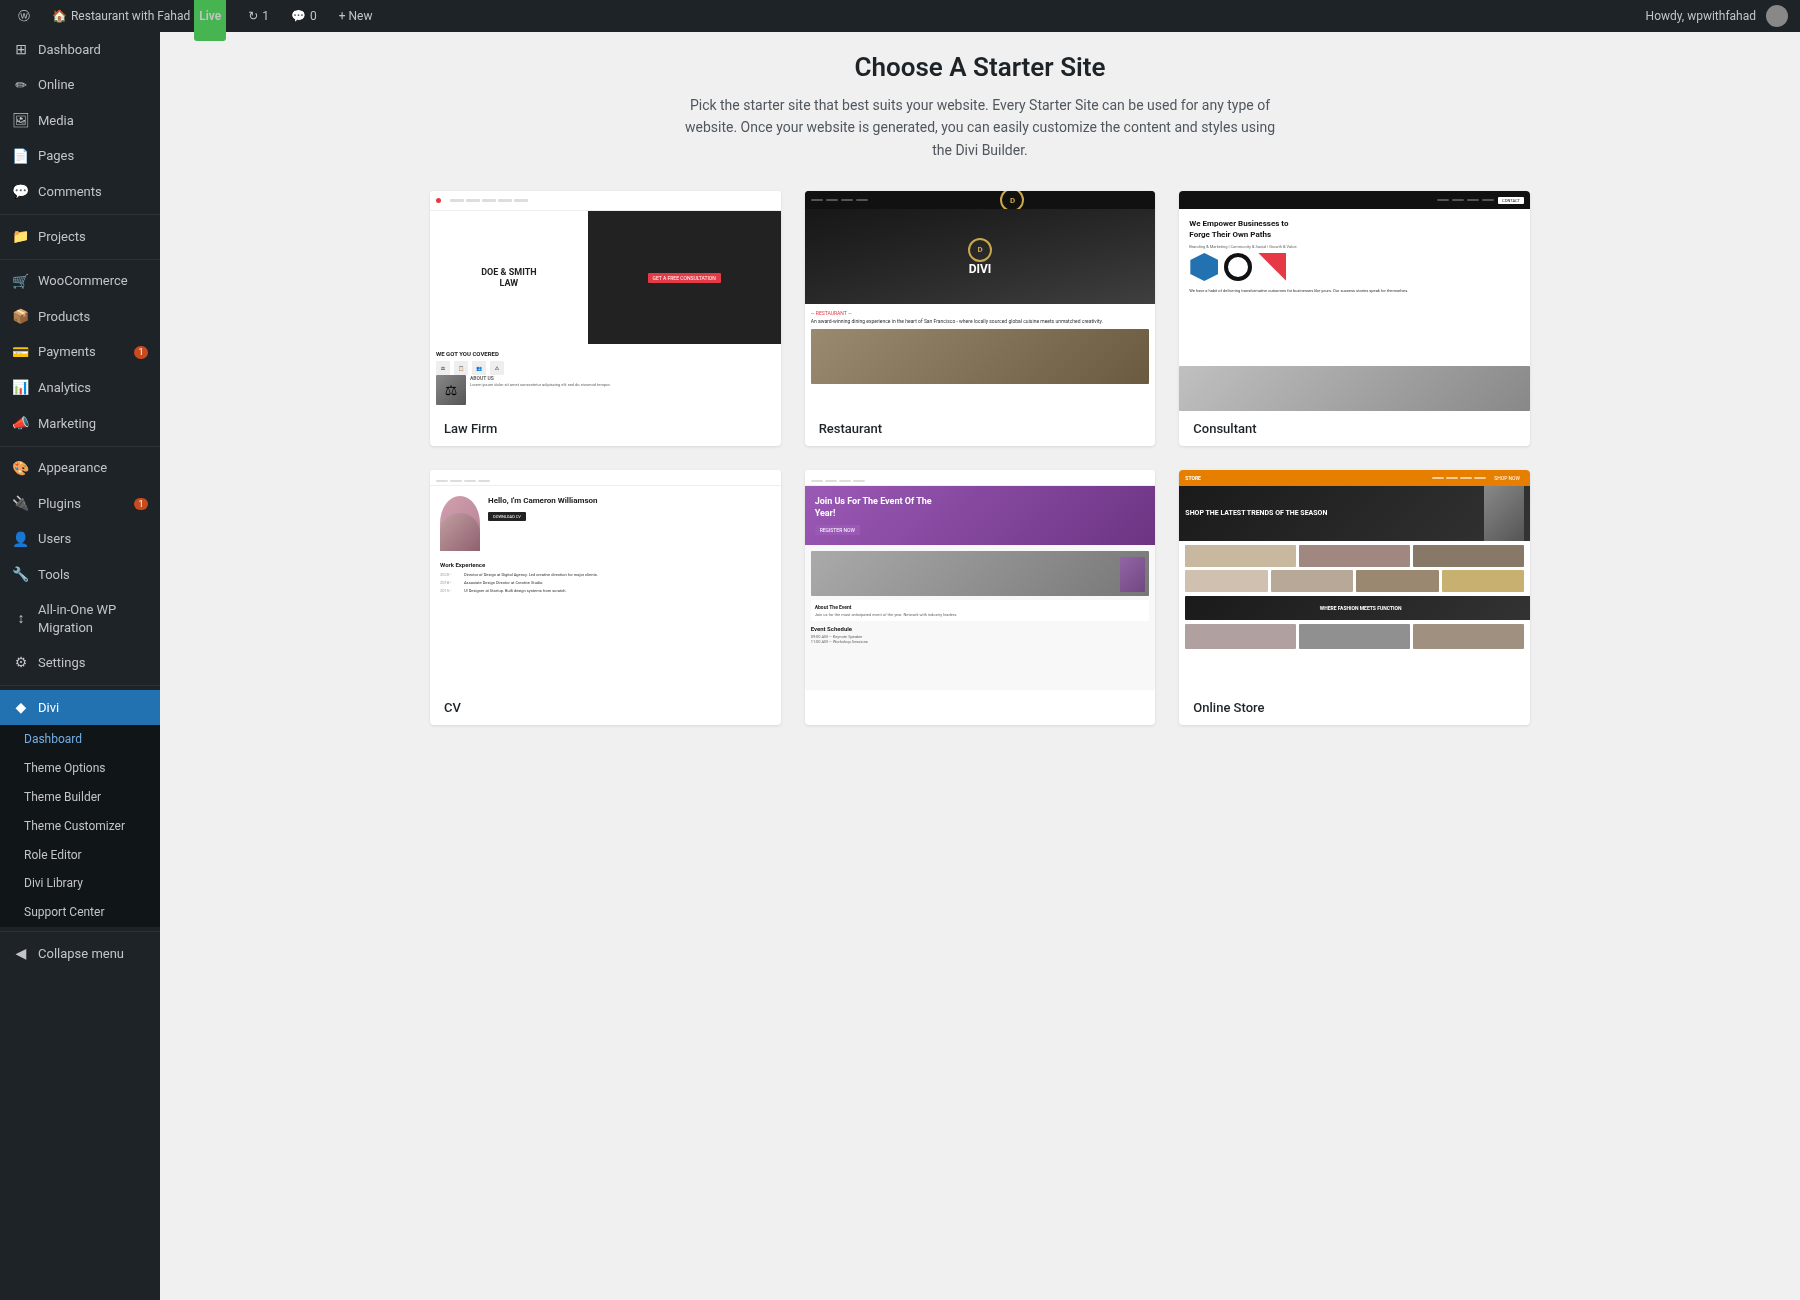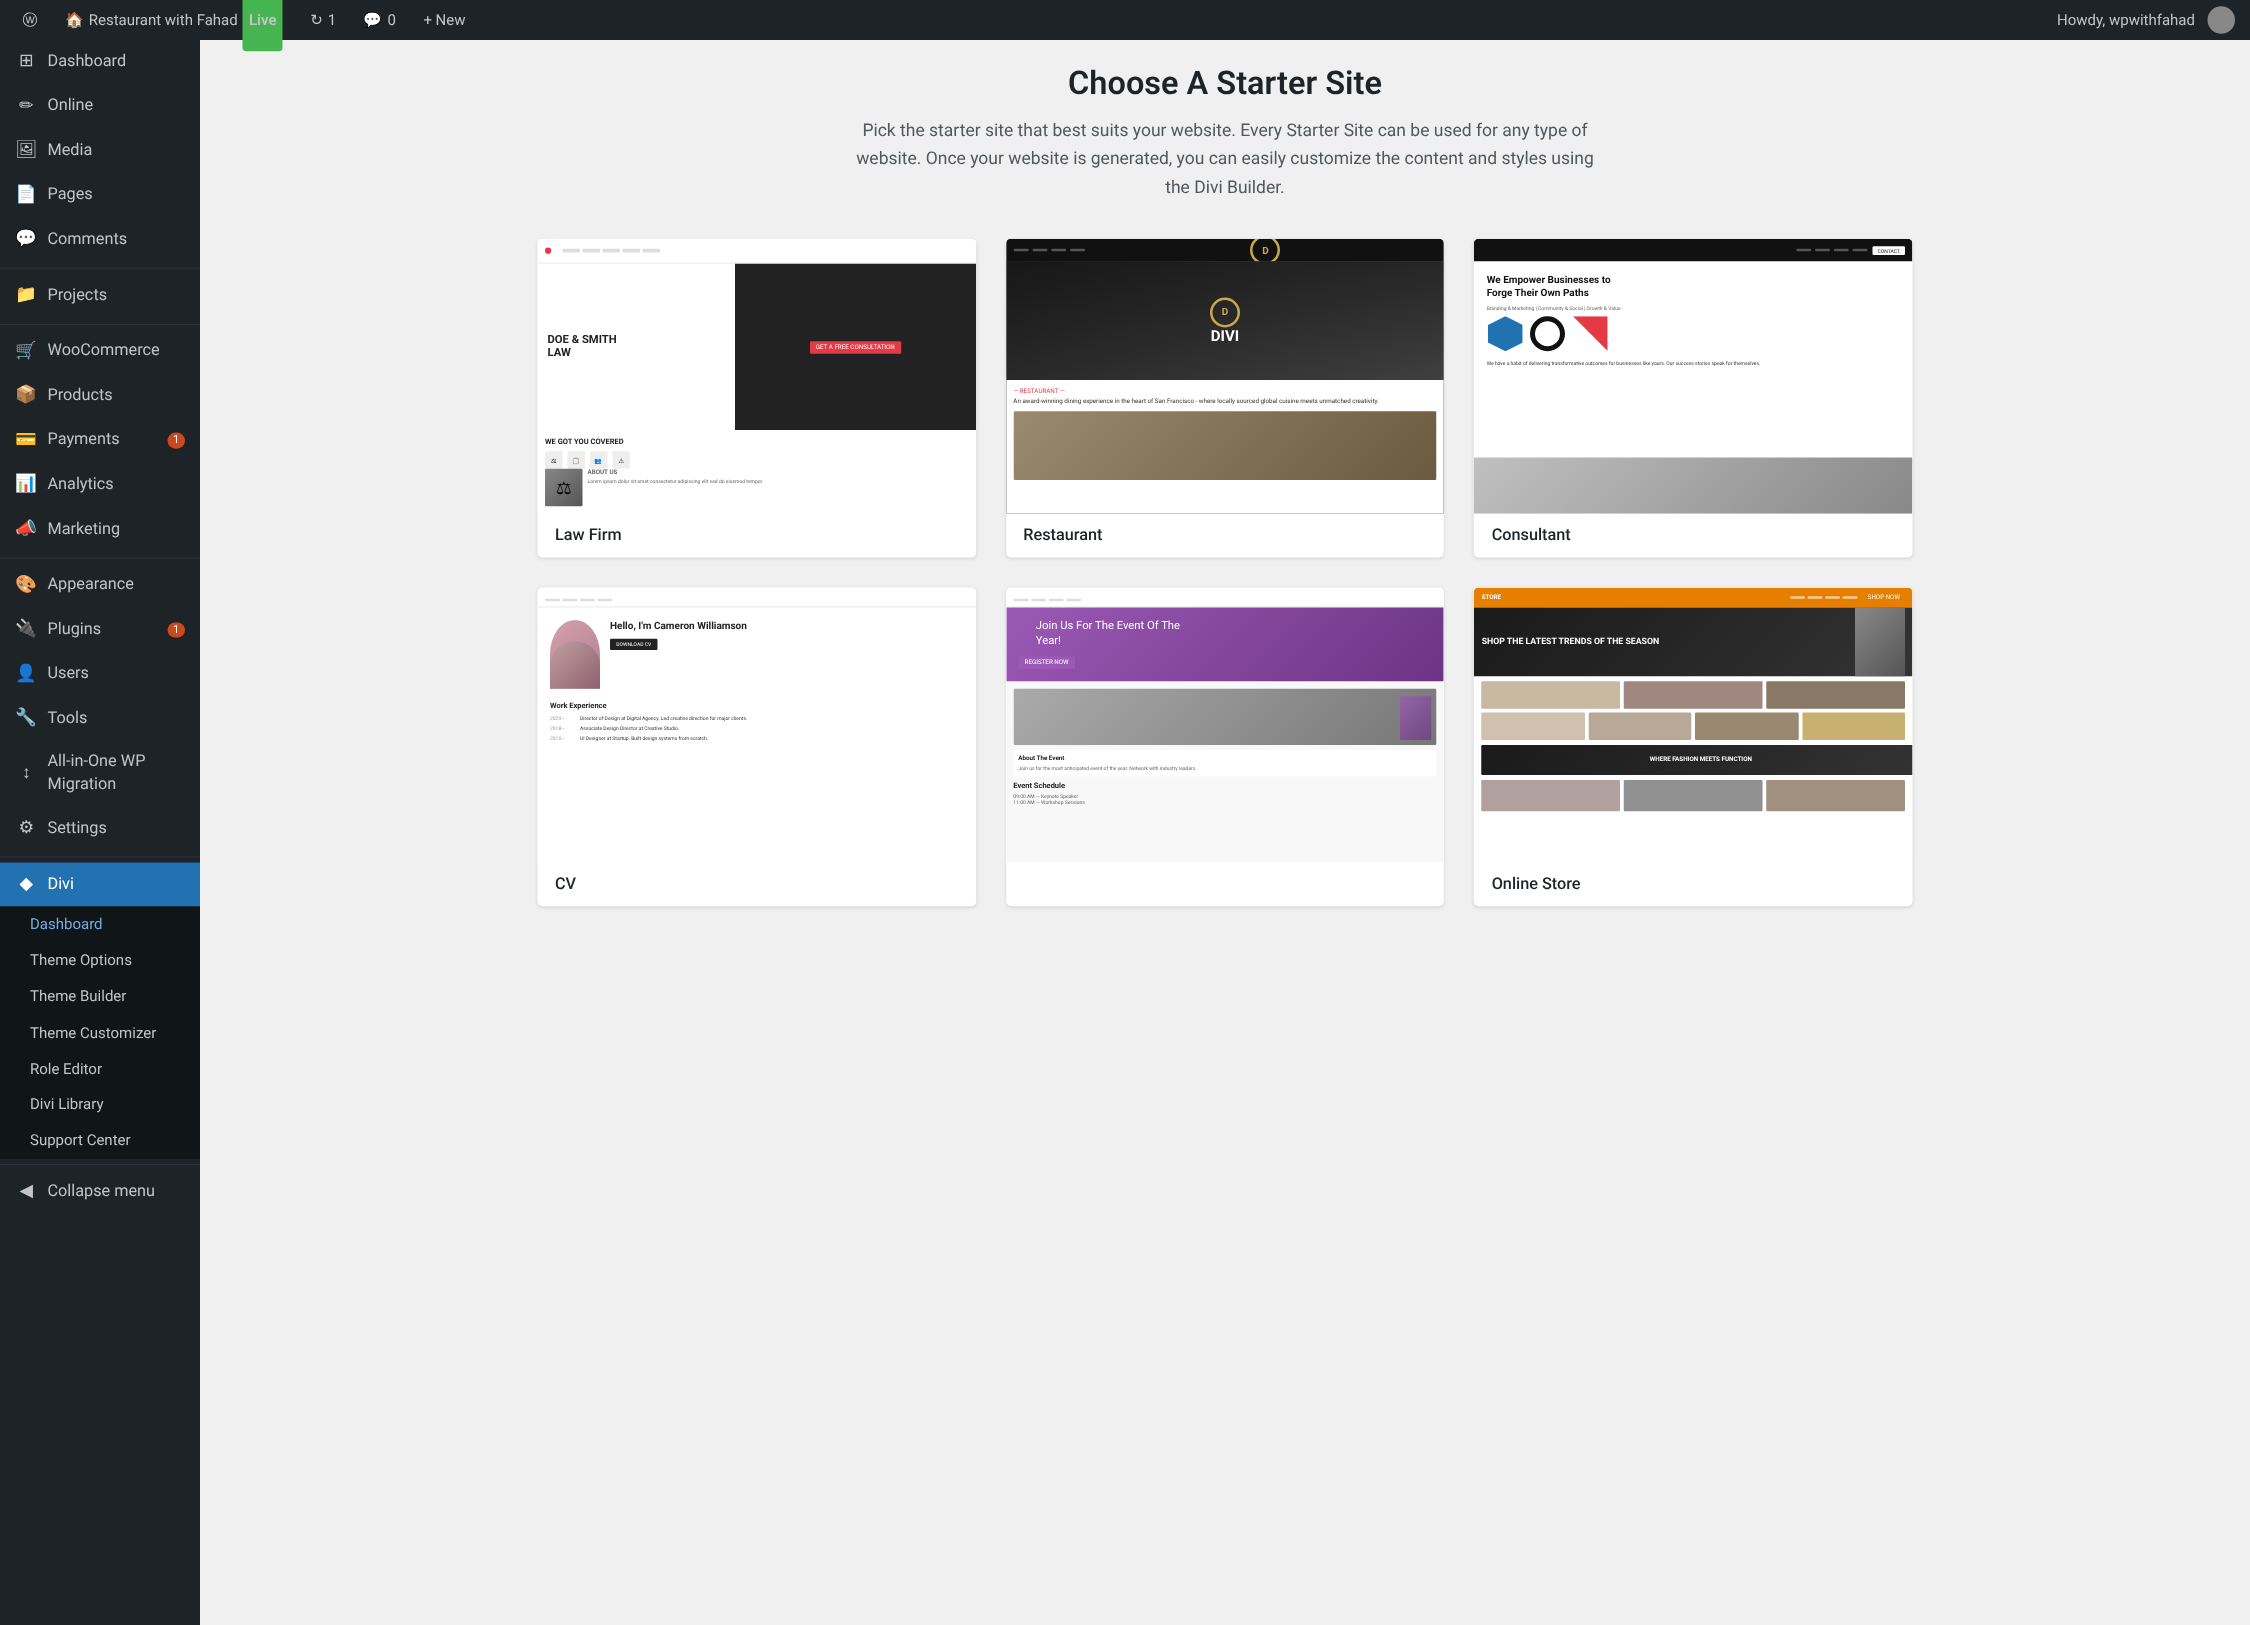--- a/index.html
+++ b/index.html
@@ -133,21 +133,21 @@
     
     .preview-lawfirm {
       background: #fff;
       display: flex;
       flex-direction: column;
     }
     .lf-header { background: #fff; height: 20px; border-bottom: 1px solid #eee; display: flex; align-items: center; padding: 0 6px; gap: 3px; }
     .lf-dot { width: 5px; height: 5px; border-radius: 50%; }
     .lf-nav { display: flex; gap: 2px; margin-left: 6px; }
     .lf-nav span { width: 14px; height: 3px; background: #ddd; border-radius: 1px; }
-    .lf-hero { display: flex; flex: 1; }
+    .lf-hero { display: flex; flex: 1; text-align: center; }
     .lf-hero-left { flex: 1; padding: 8px; display: flex; flex-direction: column; justify-content: center; }
     .lf-title { font-size: 9px; font-weight: 700; color: #222; line-height: 1.2; }
     .lf-hero-right { width: 55%; background: #222; position: relative; display: flex; align-items: center; justify-content: center; }
     .lf-cta { background: #e63946; color: #fff; font-size: 5px; padding: 2px 5px; border-radius: 1px; }
     .lf-body { padding: 6px; }
     .lf-body-title { font-size: 6px; font-weight: 700; color: #222; margin-bottom: 4px; }
     .lf-about { display: flex; gap: 4px; }
     .lf-about-img { width: 30px; height: 30px; background: #888; border-radius: 1px; flex-shrink: 0; }
     .lf-about-text { font-size: 4px; color: #666; line-height: 1.3; }
     .lf-icons { display: flex; gap: 4px; margin-top: 4px; }
@@ -203,21 +203,21 @@
     .cv-timeline { display: flex; flex-direction: column; gap: 3px; }
     .cv-entry { display: flex; gap: 4px; align-items: flex-start; }
     .cv-year { font-size: 4px; color: #999; width: 20px; flex-shrink: 0; }
     .cv-desc { font-size: 4px; color: #333; }
 
     
     .preview-event { background: #f8f8f8; display: flex; flex-direction: column; }
     .ev-header { height: 16px; background: #fff; border-bottom: 1px solid #eee; display: flex; align-items: center; padding: 0 6px; }
     .ev-nav span { width: 12px; height: 2px; background: #ddd; border-radius: 1px; margin-right: 2px; display: inline-block; }
     .ev-hero { background: linear-gradient(135deg, #9b59b6 0%, #6c3483 100%); padding: 10px; }
-    .ev-title { font-size: 9px; font-weight: 400; color: #fff; line-height: 1.3; max-width: 120px; margin-left: 14px; }
+    .ev-title { font-size: 9px; font-weight: 700; color: #fff; line-height: 1.3; max-width: 120px; }
     .ev-body { padding: 6px; flex: 1; }
     .ev-img { width: 100%; height: 40px; background: linear-gradient(135deg, #bbb 0%, #888 100%); border-radius: 1px; margin-bottom: 4px; }
     .ev-about { background: #fff; padding: 4px; border-radius: 1px; }
     .ev-about-title { font-size: 5px; font-weight: 700; color: #222; margin-bottom: 2px; }
     .ev-about-text { font-size: 4px; color: #666; }
 
     
     .preview-store { background: #fff; display: flex; flex-direction: column; }
     .store-header { background: #e67e00; height: 16px; display: flex; align-items: center; padding: 0 6px; }
     .store-header-text { color: #fff; font-size: 5px; font-weight: 700; }

